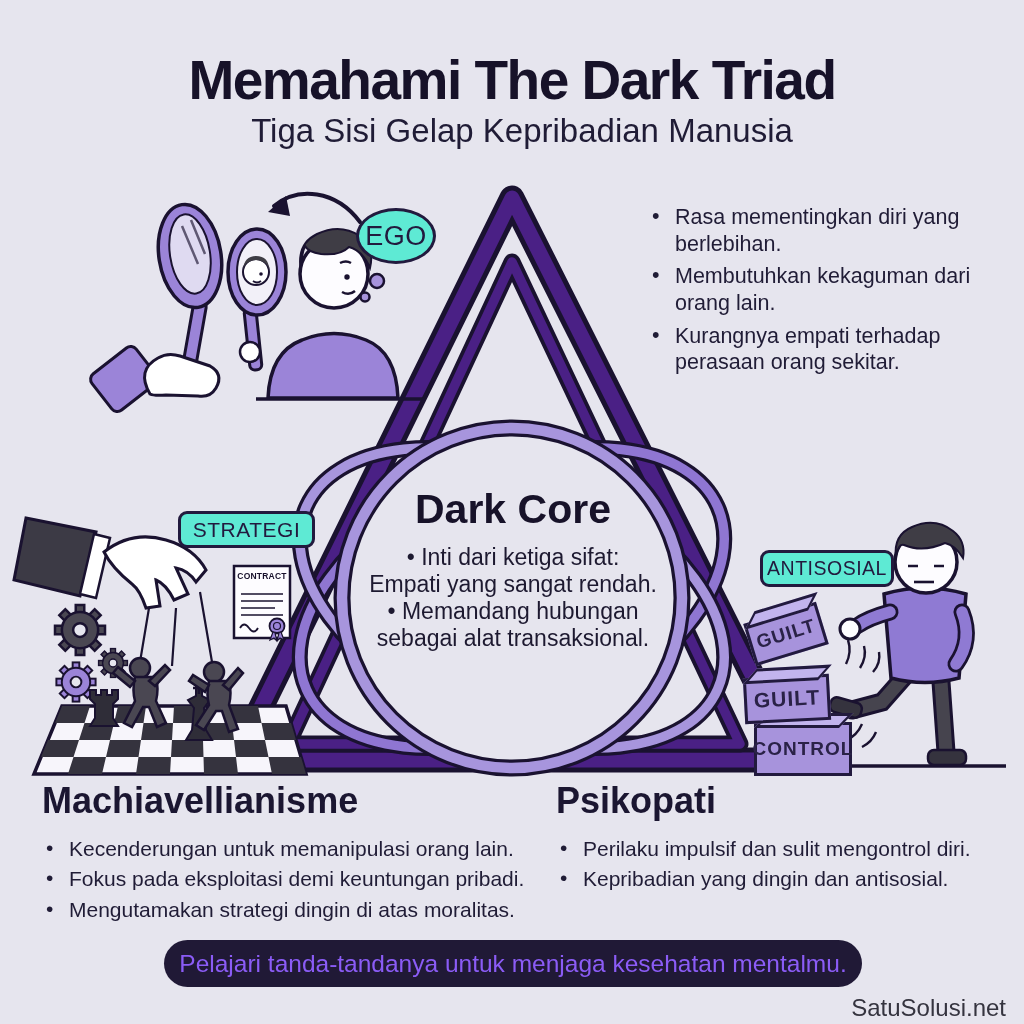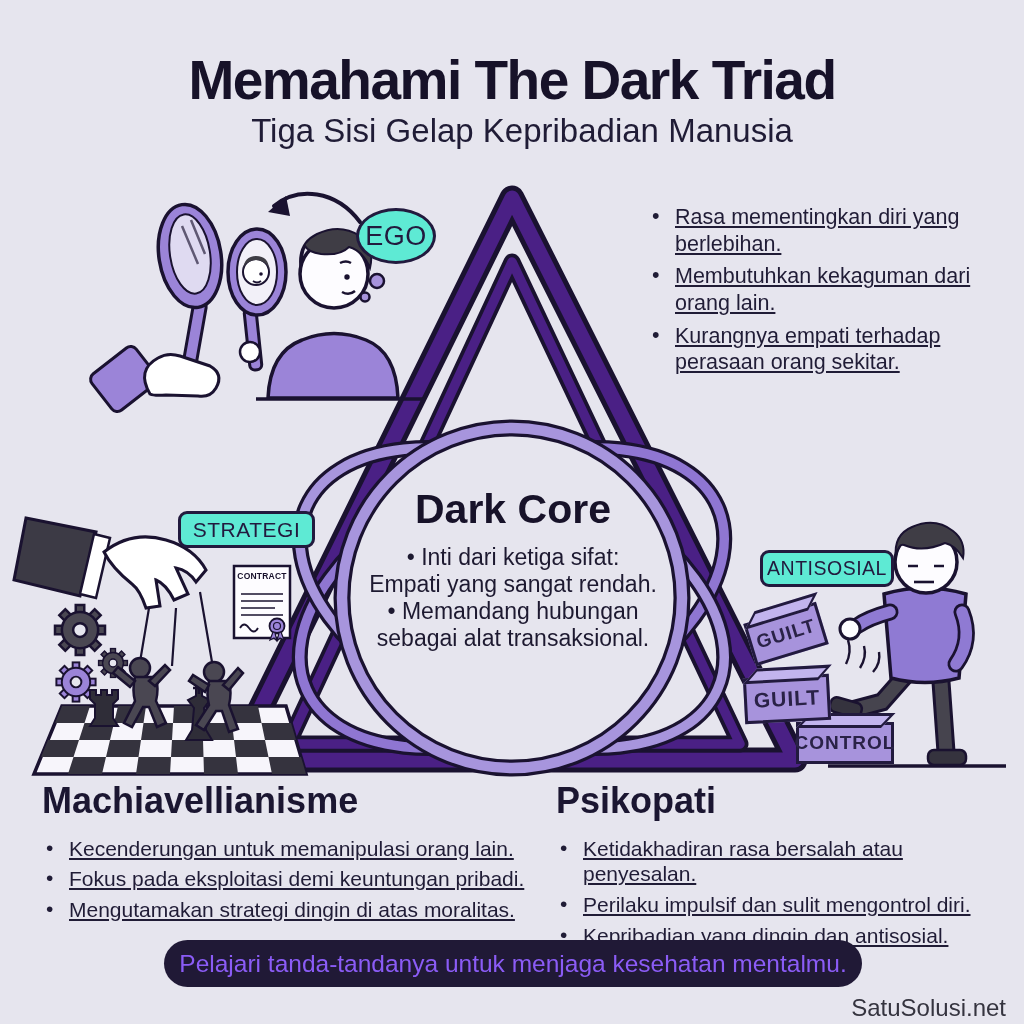--- a/index.html
+++ b/index.html
@@ -5,21 +5,21 @@
   html,body{margin:0;padding:0;background:#cfcfda;}
   .canvas{position:relative;width:1024px;height:1024px;margin:0 auto;background:#e6e5ee;
           overflow:hidden;font-family:"Liberation Sans",sans-serif;color:#201c36;}
   .abs{position:absolute;}
 
   .title{left:0;top:48px;width:100%;text-align:center;font-size:55px;font-weight:700;
          letter-spacing:-1.5px;color:#171229;}
   .subtitle{left:0;top:112px;width:100%;text-align:center;font-size:33px;color:#201c36;padding-left:10px;}
 
   .sec-heading{font-weight:700;color:#1b1631;margin:0 0 10px 0;line-height:1.05;}
-  .bullets{list-style:none;margin:0;padding:0;color:#201c36;text-decoration:underline;}
+  .bullets{list-style:none;margin:0;padding:0;color:#201c36;}
   .bullets li{position:relative;padding-left:27px;margin-bottom:6px;}
   .bullets li::before{content:"\2022";position:absolute;left:4px;top:-1px;}
 
   .narsisisme{left:648px;top:204px;width:372px;}
   .narsisisme .sec-heading{font-size:39px;margin-bottom:13px;}
   .narsisisme .bullets{font-size:21.5px;line-height:1.24;}
 
   .machiavellianisme{left:42px;top:782px;width:492px;}
   .psikopati{left:556px;top:782px;width:462px;}
   .bottom-sec .sec-heading{font-size:36px;margin-bottom:16px;}
@@ -42,21 +42,21 @@
   .block{background:#a793dc;border:3px solid #221a3e;color:#2a2247;font-weight:700;
         display:flex;align-items:center;justify-content:center;letter-spacing:1px;
         box-sizing:border-box;}
   .block::before{content:"";position:absolute;left:-3px;top:-12px;width:86%;height:9px;
         background:#c2b4ee;border:3px solid #221a3e;transform:skewX(-44deg);
         transform-origin:left bottom;}
   .block-guilt-top{left:748px;top:612px;width:76px;height:44px;font-size:19px;
         transform:rotate(-17deg);}
   .block-guilt-mid{left:744px;top:676px;width:86px;height:46px;font-size:21px;
         transform:rotate(-3deg);}
-  .block-control{left:796px;top:722px;width:98px;height:42px;font-size:19px;}
+  .block-control{left:754px;top:722px;width:98px;height:54px;font-size:19px;}
 
   .banner{left:164px;top:940px;width:698px;height:47px;background:#201936;
         border-radius:24px;color:#8b5cf6;font-size:24.5px;display:flex;
         align-items:center;justify-content:center;}
   .watermark{right:18px;top:994px;font-size:24px;color:#35343f;font-weight:500;}
 </style>
 </head>
 <body>
 
 <div class="canvas">
@@ -237,21 +237,20 @@
     <ul class="bullets">
       <li>Kecenderungan untuk memanipulasi orang lain.</li>
       <li>Fokus pada eksploitasi demi keuntungan pribadi.</li>
       <li>Mengutamakan strategi dingin di atas moralitas.</li>
     </ul>
   </div>
 
   <div class="abs bottom-sec psikopati">
     <div class="sec-heading">Psikopati</div>
     <ul class="bullets">
-      <li>Ketidakhadiran rasa bersalah atau penyesalan.</li>
       <li>Perilaku impulsif dan sulit mengontrol diri.</li>
       <li>Kepribadian yang dingin dan antisosial.</li>
     </ul>
   </div>
 
   <div class="abs pill ego">EGO</div>
   <div class="abs pill strategi">STRATEGI</div>
   <div class="abs contract-label">CONTRACT</div>
   <div class="abs pill antisosial">ANTISOSIAL</div>
 

